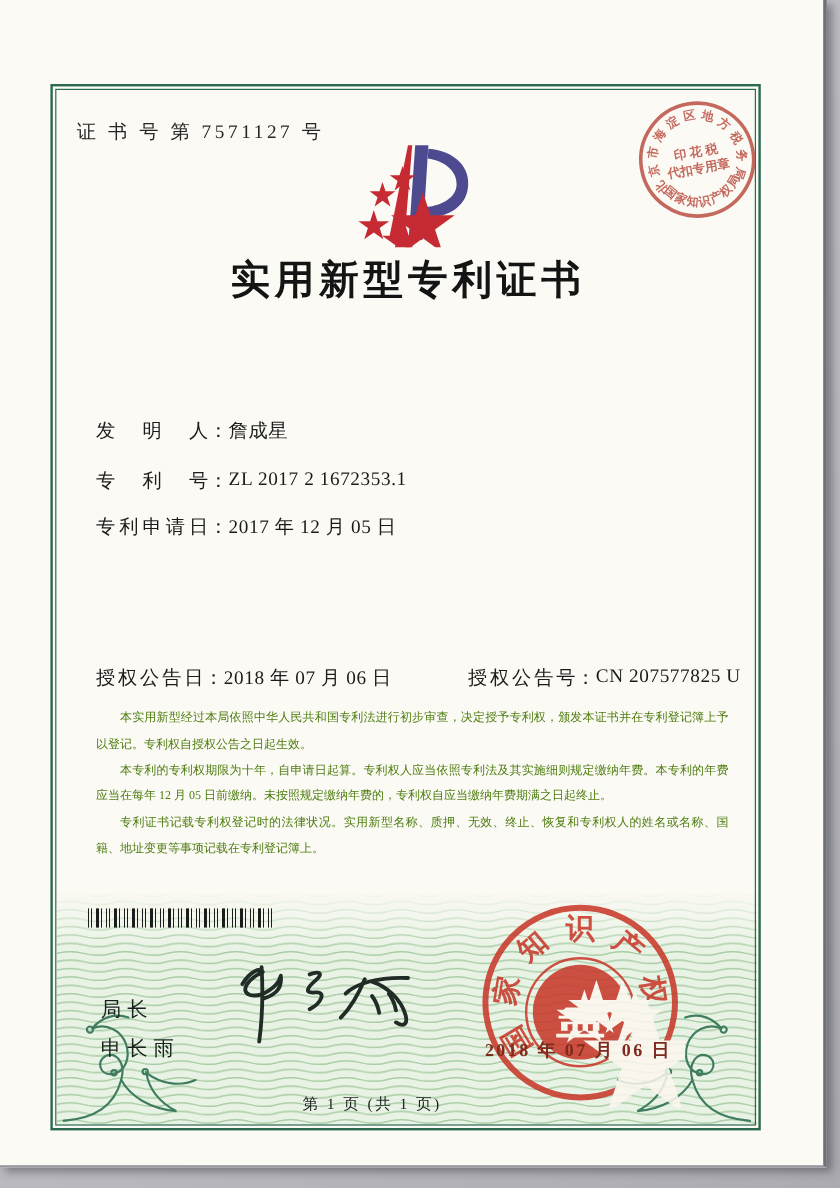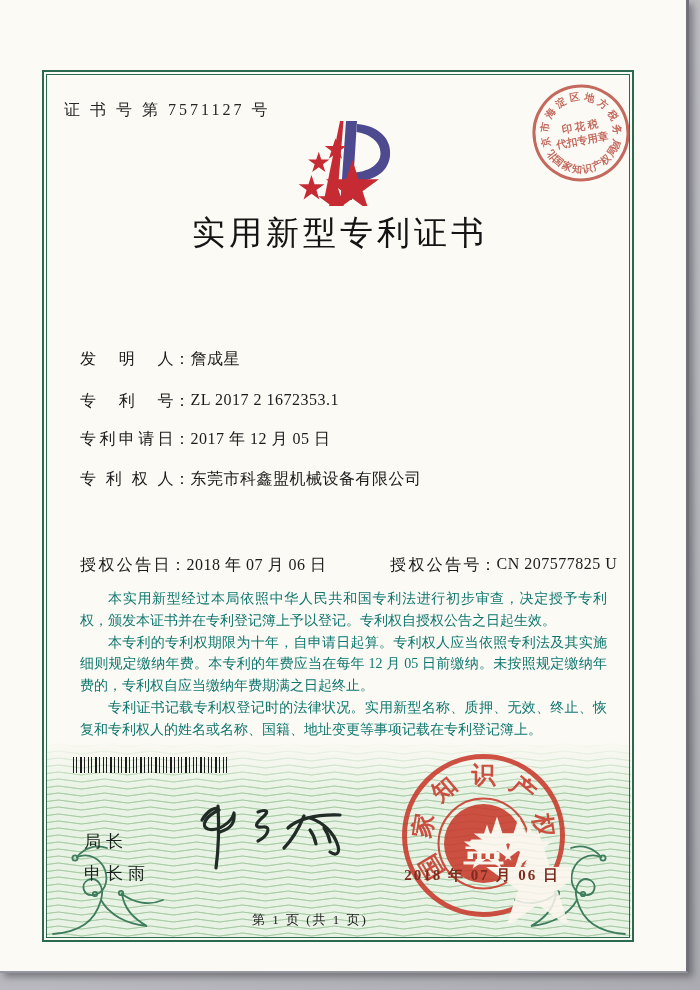--- a/index.html
+++ b/index.html
@@ -26,32 +26,32 @@
     position:absolute;left:64px;top:100px;font-size:16px;letter-spacing:3px;color:#262626;
   }
   .logo{position:absolute;left:288px;top:116px;width:110px;height:90px;}
   .tax-stamp{
     position:absolute;left:528px;top:80px;width:106px;height:106px;
     transform:rotate(-10deg);opacity:.88;
   }
   .tax-stamp text{fill:#bd564a;font-family:"Liberation Serif","DejaVu Serif",serif;}
   .title{
     position:absolute;left:42px;top:211px;width:592px;text-align:center;
-    font-size:33px;font-weight:400;letter-spacing:4px;color:#141414;text-indent:4px;
+    font-size:33px;font-weight:700;letter-spacing:4px;color:#141414;text-indent:4px;
   }
   .row{position:absolute;left:80px;font-size:16px;color:#1b1b1b;letter-spacing:.5px;white-space:nowrap;}
   .lbl{display:inline-block;width:94px;text-align:justify;text-align-last:justify;vertical-align:top;}
   .lbl5{display:inline-block;width:90px;text-align:justify;text-align-last:justify;vertical-align:top;}
   .colon{vertical-align:top;}
   .val{vertical-align:top;}
   .val-wrap{display:inline-block;width:404px;white-space:normal;line-height:22px;vertical-align:top;}
   .row-second{position:absolute;left:310px;top:0;white-space:nowrap;}
   .paras{
     position:absolute;left:80px;top:588px;width:527px;
-    font-size:14px;line-height:21.8px;text-align:justify;color:#0f766e;
+    font-size:10px;line-height:21.8px;text-align:justify;color:#4d7c0f;
   }
   .paras p{margin:0;text-indent:2em;}
   .band{position:absolute;left:47px;top:742px;width:584px;height:196px;
     -webkit-mask-image:linear-gradient(180deg,transparent 0,#000 48px);
     mask-image:linear-gradient(180deg,transparent 0,#000 48px);
   }
   .barcode{
     position:absolute;left:73px;top:757px;width:155px;height:16px;z-index:3;
     background:repeating-linear-gradient(90deg,
       #1c1c1c 0 1.5px,transparent 1.5px 3px,
@@ -156,23 +156,20 @@
 
   <div class="row" style="top:349px">
     <span class="lbl">发明人</span><span class="colon">：</span><span class="val">詹成星</span>
   </div>
   <div class="row" style="top:391px">
     <span class="lbl">专利号</span><span class="colon">：</span><span class="val">ZL 2017 2 1672353.1</span>
   </div>
   <div class="row" style="top:429px">
     <span class="lbl">专利申请日</span><span class="colon">：</span><span class="val">2017 年 12 月 05 日</span>
   </div>
-  <div class="row" style="top:469px">
-    <span class="lbl">专利权人</span><span class="colon">：</span><span class="val">东莞市科鑫盟机械设备有限公司</span>
-  </div>
   <div class="row" style="top:555px">
     <span class="lbl5">授权公告日</span><span class="colon">：</span><span class="val">2018 年 07 月 06 日</span>
     <span class="row-second">
       <span class="lbl5">授权公告号</span><span class="colon">：</span><span class="val">CN 207577825 U</span>
     </span>
   </div>
 
   <div class="paras">
     <p>本实用新型经过本局依照中华人民共和国专利法进行初步审查，决定授予专利权，颁发本证书并在专利登记簿上予以登记。专利权自授权公告之日起生效。</p>
     <p>本专利的专利权期限为十年，自申请日起算。专利权人应当依照专利法及其实施细则规定缴纳年费。本专利的年费应当在每年 12 月 05 日前缴纳。未按照规定缴纳年费的，专利权自应当缴纳年费期满之日起终止。</p>

